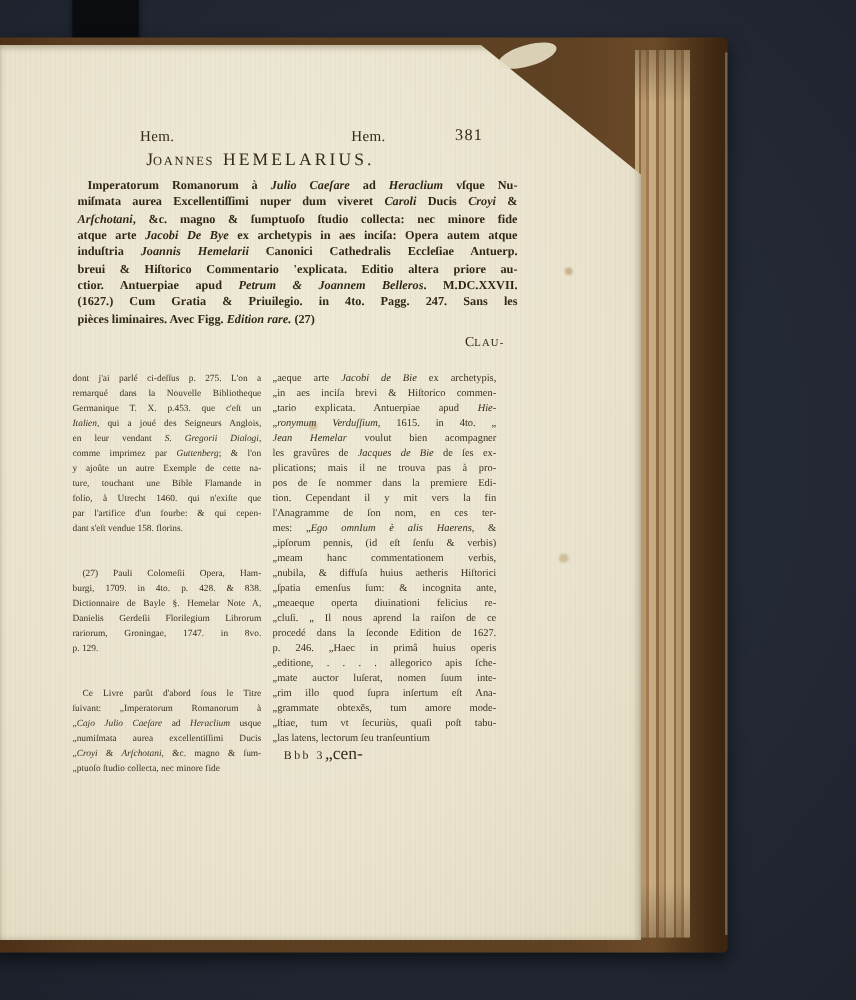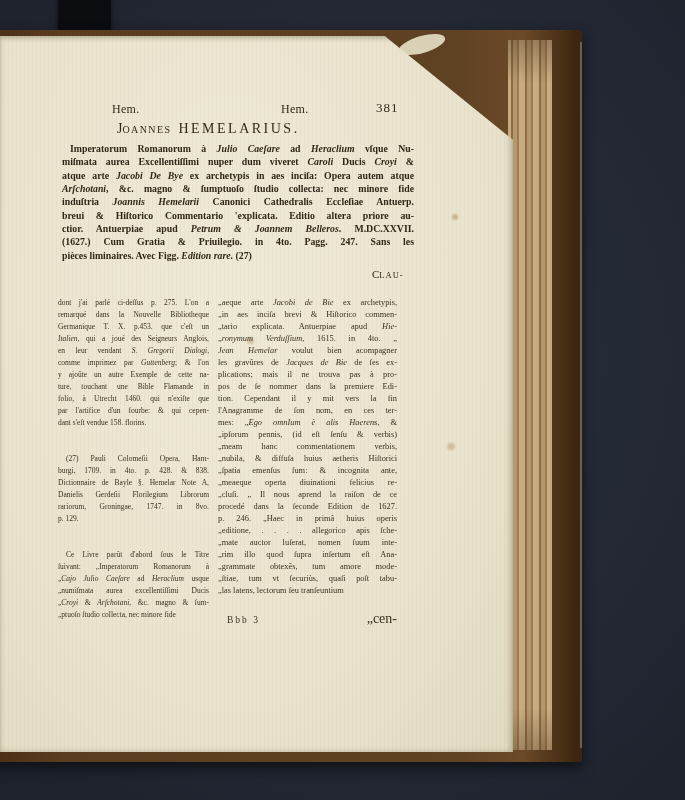--- a/index.html
+++ b/index.html
@@ -26,41 +26,41 @@
   .tuft{position:absolute;left:398px;top:36px;width:48px;height:17px;background:#e7e0c6;border-radius:50%;transform:rotate(-16deg);opacity:.9;}
   .fox{position:absolute;border-radius:50%;filter:blur(1px);}
   .fox1{left:247px;top:338px;width:7px;height:6px;background:rgba(170,130,70,.4);}
   .fox2{left:452px;top:214px;width:6px;height:6px;background:rgba(160,115,55,.45);}
   .fox3{left:447px;top:443px;width:8px;height:7px;background:rgba(160,120,60,.35);}
 
   .content{position:absolute;left:0;top:0;width:685px;height:800px;color:#33291c;}
   .hdr{position:absolute;font-size:12px;letter-spacing:.3px;}
   .hdr-left{left:112px;top:102px;}
   .hdr-center{left:281px;top:102px;}
-  .page-num{left:376px;top:100px;font-size:13px;letter-spacing:1px;}
+  .page-num{left:364px;top:100px;font-size:13px;letter-spacing:1px;}
   .title{position:absolute;left:117px;top:119px;white-space:nowrap;}
   .title .ini{font-size:14px;}
   .title .sm{font-size:10px;letter-spacing:1.4px;}
   .title .main{font-size:14px;letter-spacing:2.5px;margin-left:7px;}
 
   .desc{position:absolute;left:62px;top:142px;width:352px;font-size:9.8px;line-height:13.35px;color:#302718;font-weight:bold;}
   .desc .tl:first-child{text-indent:8px;}
   .tl{text-align:justify;text-align-last:justify;height:inherit;}
   .desc .tl:last-child, .para .tl:last-child{text-align-last:left;}
   .catch-top{position:absolute;left:372px;top:264px;color:#302718;}
   .catch-top .ini{font-size:11px;}
   .catch-top .sm{font-size:8.5px;letter-spacing:1px;}
 
   .col{position:absolute;top:297px;color:#3a2f20;line-height:12px;}
   .col-left{left:58px;width:151px;font-size:7.5px;}
   .col-right{left:218px;width:179px;font-size:8.4px;}
   .para{margin:0;}
   .col-left .para + .para{margin-top:15px;}
   .indent-first .tl:first-child{text-indent:8px;margin-top:24px;}
-  .sig-row{display:flex;justify-content:space-between;align-items:baseline;margin-top:16px;padding-left:9px;}
+  .sig-row{display:flex;align-items:baseline;margin-top:1px;padding-left:9px;}
   .sig{font-size:9.5px;letter-spacing:2px;}
   .catch-bottom{font-size:14px;}
   i{font-style:italic;}
 </style>
 </head>
 <body>
 
 <div class="clamp"></div>
 <div class="cover"></div>
 <div class="fore-edge"></div>
@@ -74,22 +74,22 @@
 <div class="content">
   <div class="hdr hdr-left">Hem.</div>
   <div class="hdr hdr-center">Hem.</div>
   <div class="hdr page-num">381</div>
 
   <div class="title"><span class="ini">J</span><span class="sm">OANNES</span><span class="main">HEMELARIUS.</span></div>
 
   <div class="desc">
       <div class="tl">Imperatorum Romanorum à <i>Julio Caeſare</i> ad <i>Heraclium</i> vſque Nu-</div>
       <div class="tl">miſmata aurea Excellentiſſimi nuper dum viveret <i>Caroli</i> Ducis <i>Croyi</i> &amp;</div>
+      <div class="tl"><i>Arſchotani</i>, &amp;c. magno &amp; ſumptuoſo ſtudio collecta: nec minore fide</div>
       <div class="tl">atque arte <i>Jacobi De Bye</i> ex archetypis in aes inciſa: Opera autem atque</div>
-      <div class="tl"><i>Arſchotani</i>, &amp;c. magno &amp; ſumptuoſo ſtudio collecta: nec minore fide</div>
       <div class="tl">induſtria <i>Joannis Hemelarii</i> Canonici Cathedralis Eccleſiae Antuerp.</div>
       <div class="tl">breui &amp; Hiſtorico Commentario 'explicata. Editio altera priore au-</div>
       <div class="tl">ctior. Antuerpiae apud <i>Petrum &amp; Joannem Belleros</i>. M.DC.XXVII.</div>
       <div class="tl">(1627.) Cum Gratia &amp; Priuilegio. in 4to. Pagg. 247. Sans les</div>
       <div class="tl">pièces liminaires. Avec Figg. <i>Edition rare.</i> (27)</div>
     </div>
 
   <div class="catch-top"><span class="ini">C</span><span class="sm">LAU-</span></div>
 
   <div class="col col-left">

